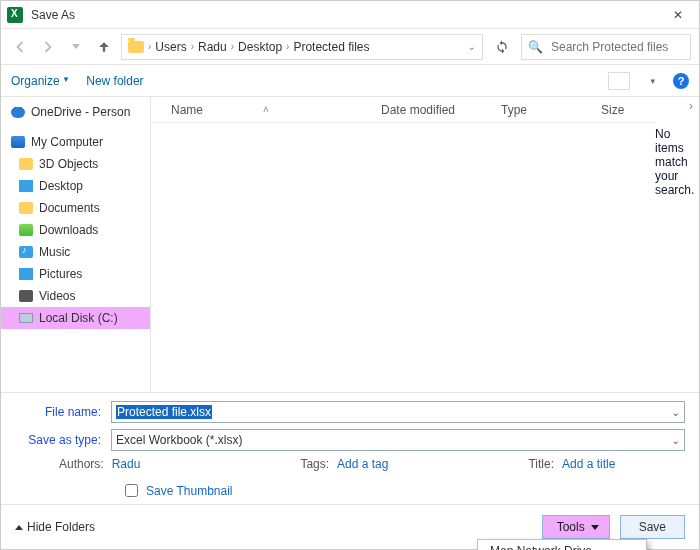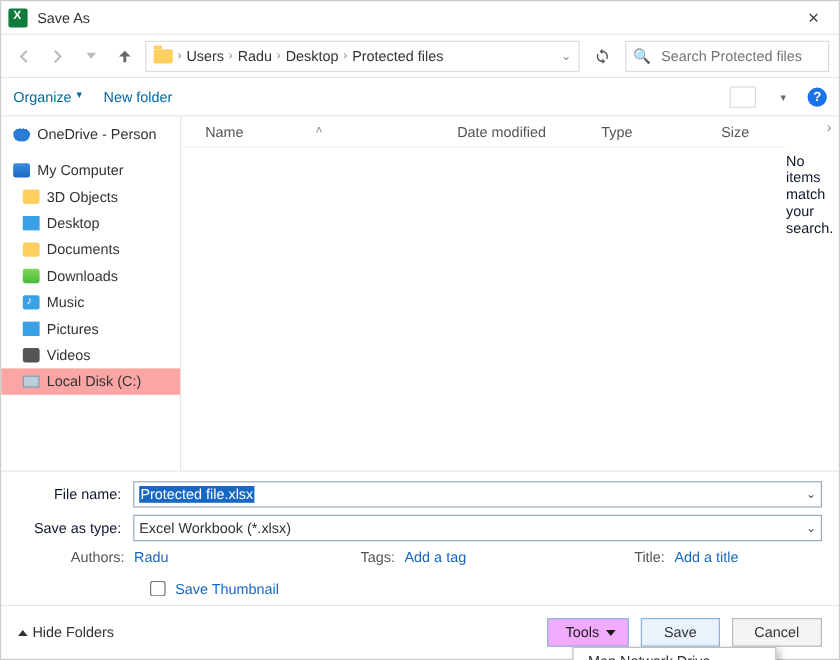--- a/index.html
+++ b/index.html
@@ -25,21 +25,21 @@
   .search-box input { border:none; outline:none; width:100%; font-size:12px; color:#666;}
   .toolbar2 { height:32px; display:flex; align-items:center; padding:0 10px; gap:18px; border-bottom:1px solid #e5e5e5;}
   .toolbar2 .t-item { font-size:12px; color:#0369a1; display:flex; gap:4px;}
   .toolbar2 .spacer{flex:1;}
   .toolbar2 .view-btn{ width:22px; height:18px; border:1px solid #ddd; margin-right:2px;}
   .toolbar2 .help{ width:16px;height:16px;border-radius:50%;background:#1a73e8;color:#fff;display:flex;align-items:center;justify-content:center;font-size:11px;font-weight:bold;}
   .main { flex:1; display:flex; min-height:0;}
   .sidebar { width:150px; border-right:1px solid #e5e5e5; overflow:auto; padding-top:4px;}
   .side-item { display:flex; align-items:center; gap:6px; height:22px; padding:0 8px 0 18px; font-size:12px; color:#333; white-space:nowrap;}
   .side-item.top { padding-left:10px;}
-  .side-item.sel { background:#fca5a5;}
+  .side-item.sel { background:#f0abfc;}
   .ico { width:14px; height:12px; display:inline-block; flex-shrink:0;}
   .ico.cloud{ background:radial-gradient(circle at 40% 60%, #2a7bd6 55%, transparent 56%), radial-gradient(circle at 60% 60%, #2a7bd6 55%, transparent 56%); border-radius:6px;}
   .ico.pc{ background:linear-gradient(#3c8de0,#1a66c4); border-radius:2px;}
   .ico.fld{ background:#ffcf60; border-radius:2px;}
   .ico.blue{ background:#3aa0e6;}
   .ico.dl{ background:linear-gradient(#7ed957,#49b93b); border-radius:2px;}
   .ico.music{ background:#3aa0e6; border-radius:2px; position:relative;}
   .ico.music::after{content:"♪"; color:#fff; font-size:9px; position:absolute; left:3px; top:-1px;}
   .ico.vid{ background:#555; border-radius:2px;}
   .ico.disk{ width:14px; height:10px; background:#bcd; border:1px solid #89a;}
@@ -49,21 +49,21 @@
   .lh-name{flex:0 0 210px; display:flex; align-items:center; gap:60px;}
   .lh-date{flex:0 0 120px;}
   .lh-type{flex:0 0 100px;}
   .lh-size{flex:0 0 60px;}
   .empty-msg { flex:1; display:flex; align-items:flex-start; justify-content:center; padding-top:30px; color:#0f172a; font-size:12px;}
   .scroll-x { height:16px; border-top:1px solid #eee; position:relative; background:#fafafa;}
   .scroll-x .arrow { position:absolute; top:0; width:16px; height:16px; color:#888; display:flex; align-items:center; justify-content:center;}
   .scroll-x .arrow.l{left:0;} .scroll-x .arrow.r{right:0;}
   .bottom { border-top:1px solid #e5e5e5; padding:8px 14px 4px 14px;}
   .row { display:flex; align-items:center; margin-bottom:6px;}
-  .row-label { width:96px; text-align:right; padding-right:10px; font-size:12px; color:#0f172a;}
+  .row-label { width:96px; text-align:right; padding-right:10px; font-size:12px; color:#1d4ed8;}
   .field { flex:1; }
   .combo { width:100%; height:22px; border:1px solid #9ab; background:#fff; display:flex; align-items:center; padding:0 4px; position:relative; font-size:12px;}
   .combo .dd { position:absolute; right:4px; color:#555; font-size:10px;}
   .combo.filename span.val { background:#1668c4; color:#fff; padding:0 1px;}
   .meta-row { display:flex; gap:30px; margin:4px 0 2px 0;}
   .meta { display:flex; gap:8px; font-size:12px;}
   .meta .k{ color:#555; text-align:right;}
   .meta .v{ color:#1668c4;}
   .thumb-row{ margin:10px 0 0 106px;}
   .thumb-row label{ display:flex; align-items:center; gap:5px; color:#1668c4; font-size:12px;}
@@ -257,21 +257,20 @@
   <div class="footer">
     <div class="hide-folders">
       <span class="caret-up"></span>
       <span>Hide Folders</span>
     </div>
     <div class="tools-btn">
       <span>Tools</span>
         <span class="caret-down"></span>
     </div>
     <div class="btn primary">Save</div>
-    <div class="btn">Cancel</div>
 
     <div class="menu">
       <div class="menu-item">Map Network Drive...</div>
 
     </div>
   </div>
 
 </div>
 
 </body></html>

